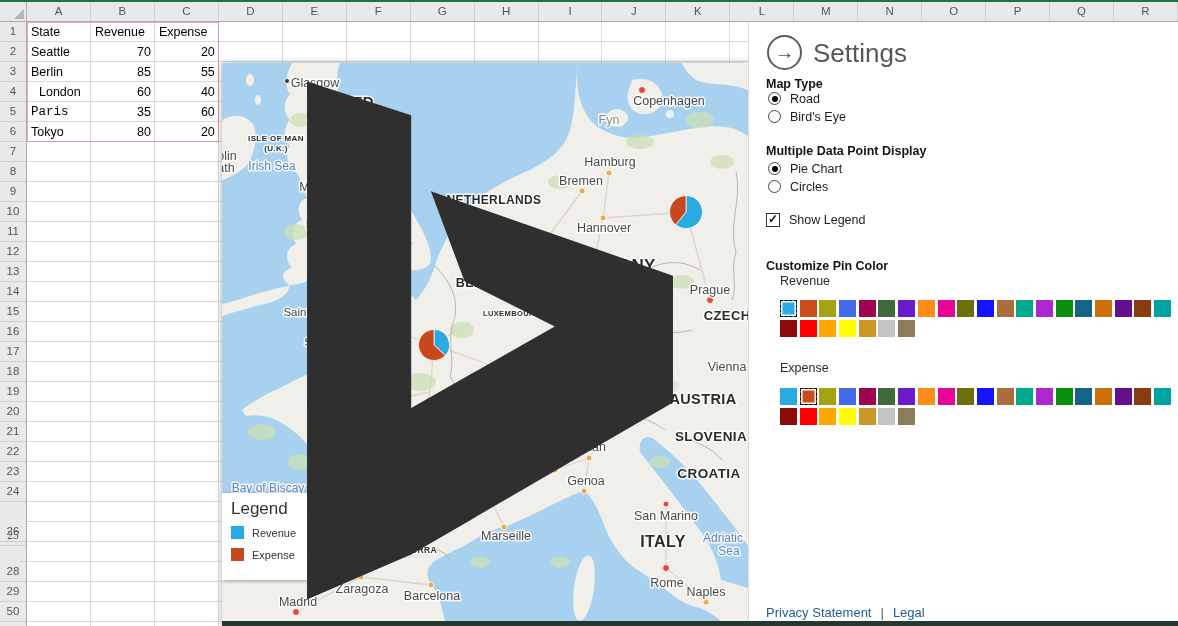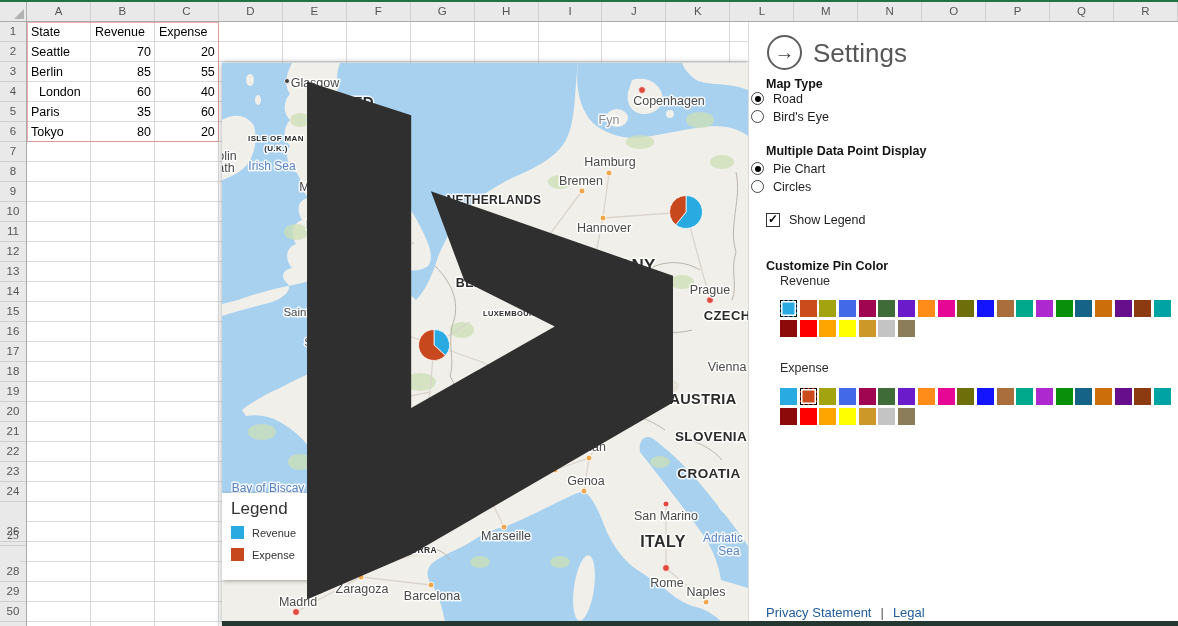--- a/index.html
+++ b/index.html
@@ -38,21 +38,21 @@
   .legend-sw{width:13px;height:13px;margin-right:8px;flex:0 0 auto;}
   .legend-lb{font-size:11px;color:#333;}
   .bing{position:absolute;left:5px;bottom:4px;display:flex;align-items:center;}
   .settings{position:absolute;left:748px;top:22px;width:430px;height:604px;background:#fff;
             border-left:1px solid #DADADA;box-sizing:border-box;}
   .s-back{position:absolute;left:18px;top:13px;width:35px;height:35px;border:2.5px solid #5E5E5E;
           border-radius:50%;box-sizing:border-box;display:flex;align-items:center;justify-content:center;
           color:#4A4A4A;font-size:20px;font-weight:700;cursor:pointer;}
   .s-title{position:absolute;left:64px;top:16px;font-size:26px;color:#575757;}
   .s-label{position:absolute;left:17px;font-size:12.5px;font-weight:700;color:#141414;}
-  .opt{position:absolute;left:2px;display:flex;align-items:center;height:17px;cursor:pointer;}
+  .opt{position:absolute;left:19px;display:flex;align-items:center;height:17px;cursor:pointer;}
   .radio{width:13px;height:13px;border:1px solid #444;border-radius:50%;margin-right:9px;
          box-sizing:border-box;position:relative;background:#fff;flex:0 0 auto;}
   .radio.sel::after{content:"";position:absolute;left:2.5px;top:2.5px;width:6px;height:6px;
          background:#000;border-radius:50%;}
   .opt-label{font-size:12.5px;color:#1c1c1c;}
   .chkrow{position:absolute;left:17px;top:189px;display:flex;align-items:center;height:17px;cursor:pointer;}
   .chk{width:14px;height:14px;border:1.5px solid #333;box-sizing:border-box;margin-right:9px;
        background:#fff;text-align:center;line-height:11px;font-size:12px;font-weight:700;color:#000;flex:0 0 auto;}
   .serieslabel{position:absolute;left:31px;font-size:12.5px;color:#2a2a2a;}
   .palette{position:absolute;left:31px;width:398px;line-height:0;}
@@ -134,21 +134,21 @@
       <div class="cell" style="left: 127.888px; top: 0px; width: 63.944px;">Expense</div>
       <div class="cell" style="left: 0px; top: 20px; width: 63.944px;">Seattle</div>
       <div class="cell num" style="left: 63.944px; top: 20px; width: 63.944px;">70</div>
       <div class="cell num" style="left: 127.888px; top: 20px; width: 63.944px;">20</div>
       <div class="cell" style="left: 0px; top: 40px; width: 63.944px;">Berlin</div>
       <div class="cell num" style="left: 63.944px; top: 40px; width: 63.944px;">85</div>
       <div class="cell num" style="left: 127.888px; top: 40px; width: 63.944px;">55</div>
       <div class="cell" style="left: 0px; top: 60px; width: 63.944px; padding-left: 12px;">London</div>
       <div class="cell num" style="left: 63.944px; top: 60px; width: 63.944px;">60</div>
       <div class="cell num" style="left: 127.888px; top: 60px; width: 63.944px;">40</div>
-      <div class="cell" style="left: 0px; top: 80px; width: 68px;">Paris</div>
+      <div class="cell" style="left: 0px; top: 80px; width: 68px; font-family: Liberation Mono, monospace;">Paris</div>
       <div class="cell num" style="left: 63.944px; top: 80px; width: 63.944px;">35</div>
       <div class="cell num" style="left: 127.888px; top: 80px; width: 63.944px;">60</div>
       <div class="cell" style="left: 0px; top: 100px; width: 63.944px;">Tokyo</div>
       <div class="cell num" style="left: 63.944px; top: 100px; width: 63.944px;">80</div>
       <div class="cell num" style="left: 127.888px; top: 100px; width: 63.944px;">20</div>
     </div>
 
   <div class="map-pane">
     <svg id="mapsvg" viewBox="222 63 526 563" preserveAspectRatio="none" style="font-family:&quot;Liberation Sans&quot;,sans-serif;">
 

